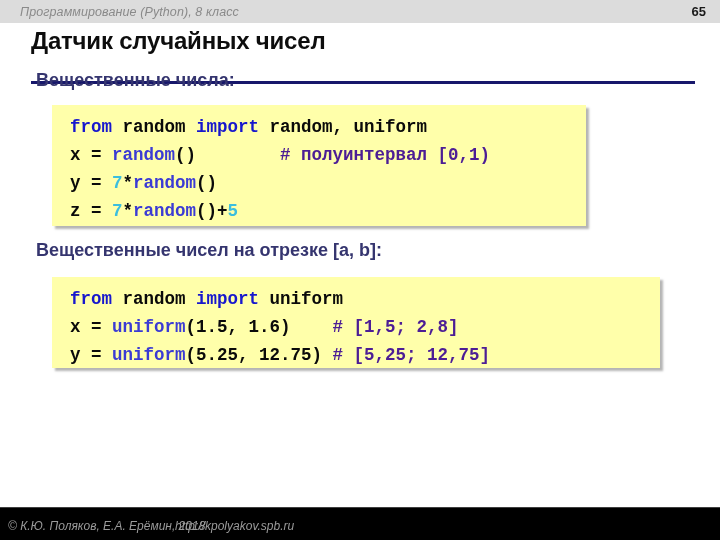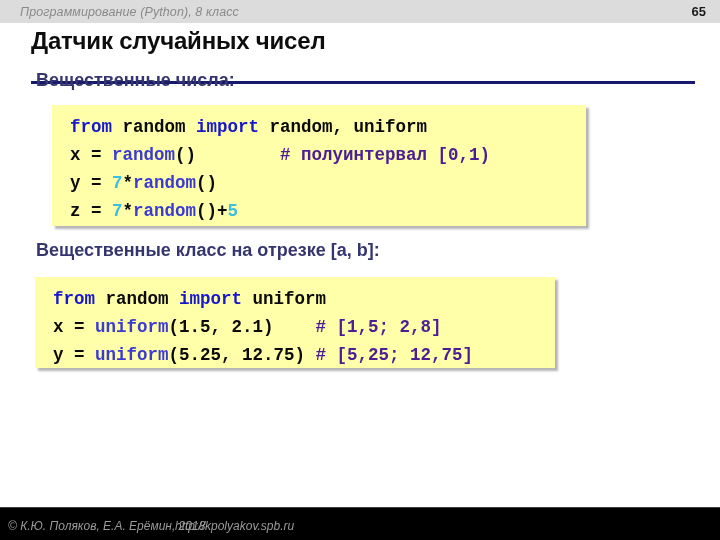--- a/index.html
+++ b/index.html
@@ -93,23 +93,23 @@
     box-sizing: border-box;
     padding: 8px 0 8px 18px;
   }
   #code-block-1 {
     left: 52px;
     top: 105px;
     width: 534px;
     height: 121px;
   }
   #code-block-2 {
-    left: 35px;
+    left: 52px;
     top: 277px;
-    width: 520px;
+    width: 608px;
     height: 91px;
   }
   .code-line {
     font-family: "Liberation Mono", monospace;
     font-size: 17.5px;
     font-weight: bold;
     line-height: 28px;
     white-space: pre;
     color: #0a0a0a;
   }
@@ -155,24 +155,24 @@
 
 <div class="subtitle" id="subtitle-1">Вещественные числа:</div>
 
 <div class="code-block" id="code-block-1">
     <div class="code-line"><span class="kw">from </span><span class="plain">random </span><span class="kw">import </span><span class="plain">random, uniform</span></div>
     <div class="code-line"><span class="plain">x = </span><span class="fn">random</span><span class="plain">()</span><span class="plain">        </span><span class="cmt"># полуинтервал [0,1)</span></div>
     <div class="code-line"><span class="plain">y = </span><span class="num">7</span><span class="plain">*</span><span class="fn">random</span><span class="plain">()</span></div>
     <div class="code-line"><span class="plain">z = </span><span class="num">7</span><span class="plain">*</span><span class="fn">random</span><span class="plain">()+</span><span class="num">5</span></div>
   </div>
 
-<div class="subtitle" id="subtitle-2">Вещественные класс на отрезке [a, b]:</div>
+<div class="subtitle" id="subtitle-2">Вещественные чисел на отрезке [a, b]:</div>
 
 <div class="code-block" id="code-block-2">
     <div class="code-line"><span class="kw">from </span><span class="plain">random </span><span class="kw">import </span><span class="plain">uniform</span></div>
-    <div class="code-line"><span class="plain">x = </span><span class="fn">uniform</span><span class="plain">(1.5, 2.1)</span><span class="plain">    </span><span class="cmt"># [1,5; 2,8]</span></div>
+    <div class="code-line"><span class="plain">x = </span><span class="fn">uniform</span><span class="plain">(1.5, 1.6)</span><span class="plain">    </span><span class="cmt"># [1,5; 2,8]</span></div>
     <div class="code-line"><span class="plain">y = </span><span class="fn">uniform</span><span class="plain">(5.25, 12.75) </span><span class="cmt"># [5,25; 12,75]</span></div>
   </div>
 
 <div class="slide-footer">
   <span class="footer-text" id="footer-copyright">© К.Ю. Поляков, Е.А. Ерёмин, 2018</span>
   <span class="footer-text" id="footer-url">http://kpolyakov.spb.ru</span>
 </div>
 
 </body></html>

